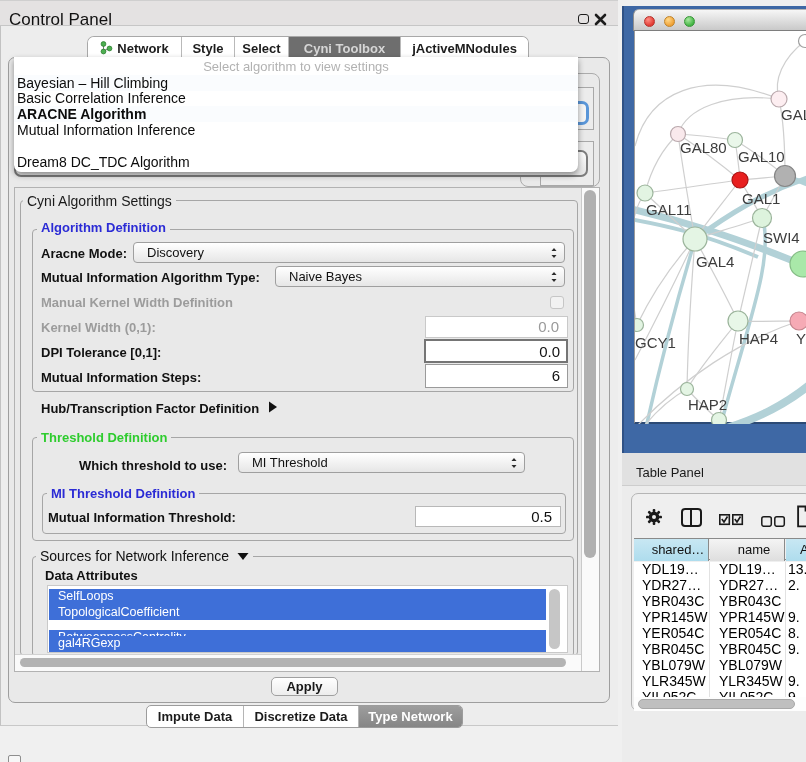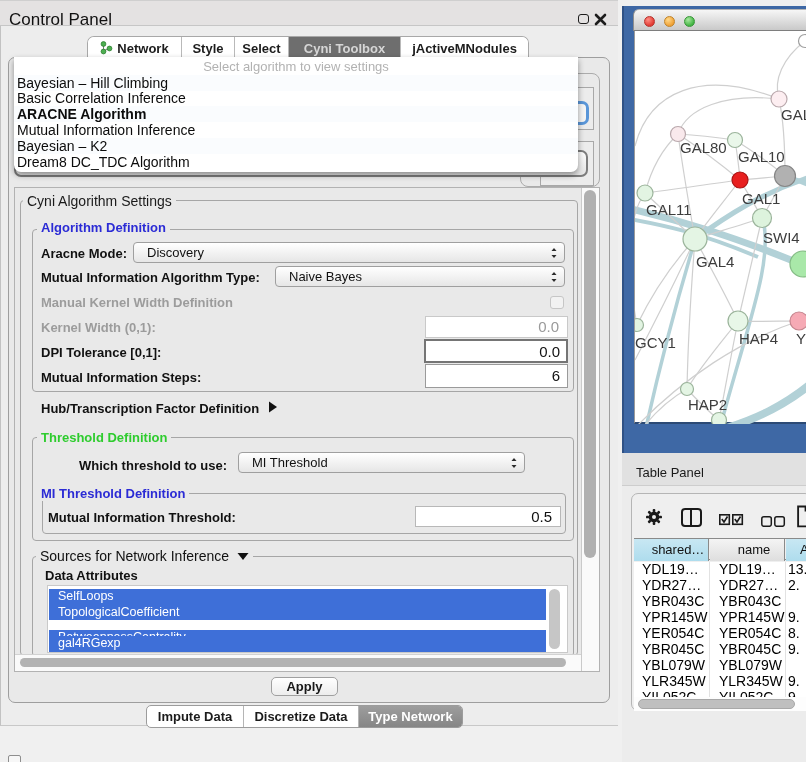--- a/index.html
+++ b/index.html
@@ -146,21 +146,21 @@
 <div class="gtitle" style="left:37px; top:430px; color:#2ecc2e;">Threshold Definition</div>
 <div class="lbl" style="left:79px; top:458px;">Which threshold to use:</div>
 <div class="combo" style="left:238px; top:452px; width:287px;">
       <div class="ctext">MI Threshold</div>
  <svg class="carr" viewBox="0 0 8 14">
         <path d="M1.5 5 L4 2 L6.5 5 Z" fill="#2a2a2a"></path>
         <path d="M1.5 9 L4 12 L6.5 9 Z" fill="#2a2a2a"></path>
       </svg>
     </div>
 <div class="grp" style="left:42px; top:493px; width:524px; height:41px;"></div>
-<div class="gtitle" style="left:37px; top:486px; color:#2b2bd5;">MI Threshold Definition</div>
+<div class="gtitle" style="left:47px; top:486px; color:#2b2bd5;">MI Threshold Definition</div>
 <div class="lbl" style="left:48px; top:510px;">Mutual Information Threshold:</div>
 <div class="fld" style="left:415px; top:506px; width:146px; height:21px; border:1px solid #b8b8b8; line-height:19px; padding-right:8px;">0.5</div>
 
 <div class="grp" style="left:32px; top:556px; width:542px; height:101px;"></div>
 <div class="gtitle" style="left:36px; top:548px; color:#111; font-weight:400; font-size:14px;">Sources for Network Inference
   <svg width="12" height="9" viewBox="0 0 12 9" style="margin-left:4px;">
         <path d="M0.5 1 L11.5 1 L6 8 Z" fill="#111"></path>
       </svg></div>
 <div class="lbl" style="left:45px; top:568px;">Data Attributes</div>
 <div class="abs" id="dlist">
@@ -182,21 +182,20 @@
   <div class="seg segsel" style="width:104px;">Type Network</div>
 </div>
 <div class="abs" id="miniicon"></div>
 
 <div class="abs" id="popup">
   <div class="prow" style="top:2px; color:#b2b2b2; text-align:center; padding-left:0; font-size:13px;">Select algorithm to view settings</div>
   <div class="prow" style="top:17.5px; background:#fafcfe;">Bayesian – Hill Climbing</div>
   <div class="prow" style="top:33.3px;">Basic Correlation Inference</div>
   <div class="prow" style="top:49.1px; background:#fafcfe; font-weight:700;">ARACNE Algorithm</div>
   <div class="prow" style="top:64.9px;">Mutual Information Inference</div>
-  <div class="prow" style="top:80.7px; background:#fafcfe;">Bayesian – K2</div>
   <div class="prow" style="top:96.5px;">Dream8 DC_TDC Algorithm</div>
 </div>
 
 <div class="abs" id="bluedesk"></div>
 <div class="abs" id="nettitle"></div>
 <div class="light" style="left:644px; background:radial-gradient(circle at 35% 30%, #ff8e85, #e23b33 70%); border:1px solid #b5322c;"></div>
 <div class="light" style="left:664px; background:radial-gradient(circle at 35% 30%, #ffd98a, #f0a136 70%); border:1px solid #c08328;"></div>
 <div class="light" style="left:684px; background:radial-gradient(circle at 35% 30%, #a9e8a0, #44b544 70%); border:1px solid #379537;"></div>
 <div class="abs" id="netcanvas">
 <svg width="172" height="393" viewBox="634 31 172 393">

